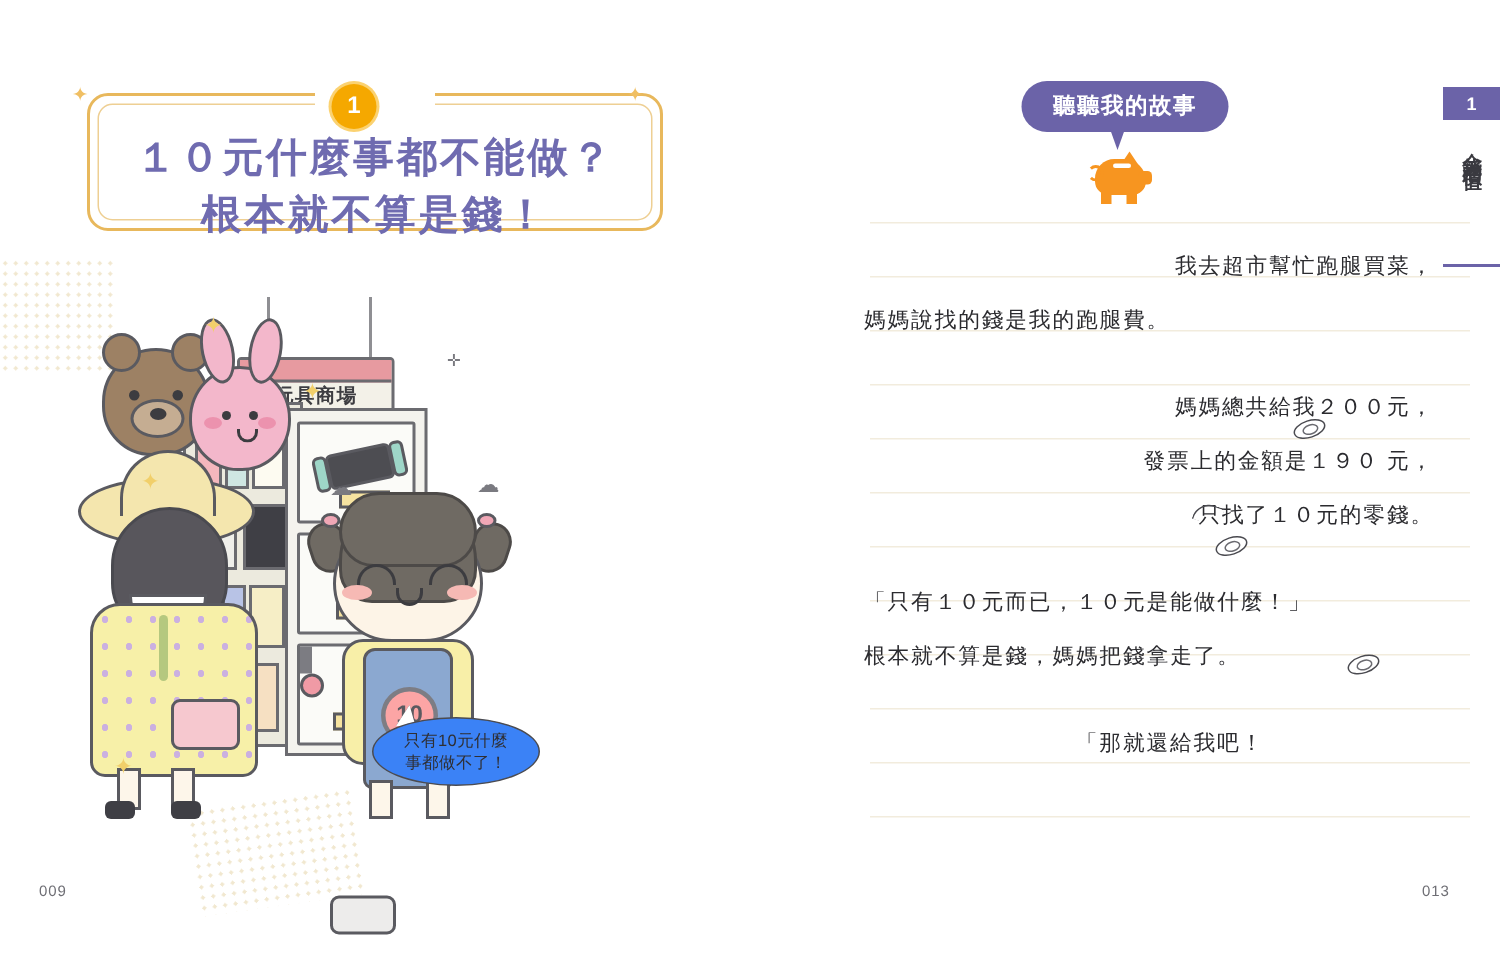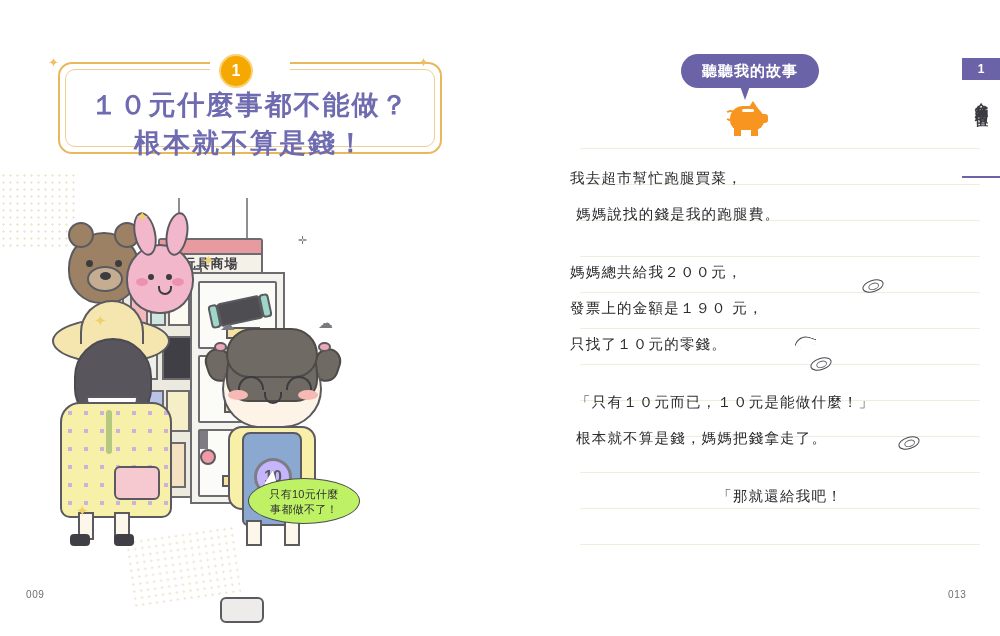--- a/index.html
+++ b/index.html
@@ -298,38 +298,38 @@
   .girl-body {
     position:absolute; left: 198px; top: 236px; width: 88px; height: 84px;
     background:#f8efa8; border:2px solid #5a5a60; border-radius: 14px; box-sizing:border-box;
   }
   .girl-pina {
     position:absolute; left: 212px; top: 242px; width: 60px; height: 94px;
     background:#8ba8d0; border:2px solid #5a5a60; border-radius: 8px 8px 6px 6px; box-sizing:border-box;
   }
   .girl-coin {
     position:absolute; left: 224px; top: 268px; width: 38px; height: 38px;
-    background:#c4b5fd; border:3px solid #7d7d84; border-radius:50%; box-sizing:border-box;
+    background:#fca5a5; border:3px solid #7d7d84; border-radius:50%; box-sizing:border-box;
     color:#5a5a60; font-size: 16px; font-weight: bold; text-align:center; line-height: 32px;
   }
   .girl-leg { position:absolute; top: 330px; width: 16px; height: 26px; background:#fdf6ea; border:2px solid #5a5a60; box-sizing:border-box; }
   .girl-leg.l { left: 216px; }
   .girl-leg.r { left: 254px; }
   .puff {
     position:absolute; color:#7a7a80; font-size: 15px;
   }
   .puff.a { left: 190px; top: 126px; }
   .puff.b { left: 288px; top: 124px; }
 
   
   .bubble {
     position: absolute;
     left: 248px; top: 478px;
     width: 112px; height: 46px;
-    background: #bef264;
+    background: #3b82f6;
     border: 1.6px solid #4b4b50;
     border-radius: 50%;
     box-sizing: border-box;
   }
   .bubble .bub-txt {
     position: absolute; left: 0; right: 0; top: 8px;
     text-align: center;
     font-size: 11px;
     color: #2f2f33;
     line-height: 1.35;
@@ -408,21 +408,21 @@
   .story .para { margin-bottom: 22px; }
   .story .line {
     font-size: 14.5px;
     color: #2b2b2f;
     line-height: 36px;
     height: 36px;
     letter-spacing: 1.2px;
     white-space: nowrap;
   }
   .story .line.c  { text-align: center; }
-  .story .line.r  { text-align: left; padding-right: 34px; }
+  .story .line.r  { text-align: right; padding-right: 34px; }
   .story .line.l  { text-align: left; padding-left: 6px; }
 
   
   .coin-doodle {
     position: absolute;
     width: 20px; height: 10px;
     border: 1.6px solid #4a4a50;
     border-radius: 50%;
     transform: rotate(-18deg);
     background: #ffffff;

